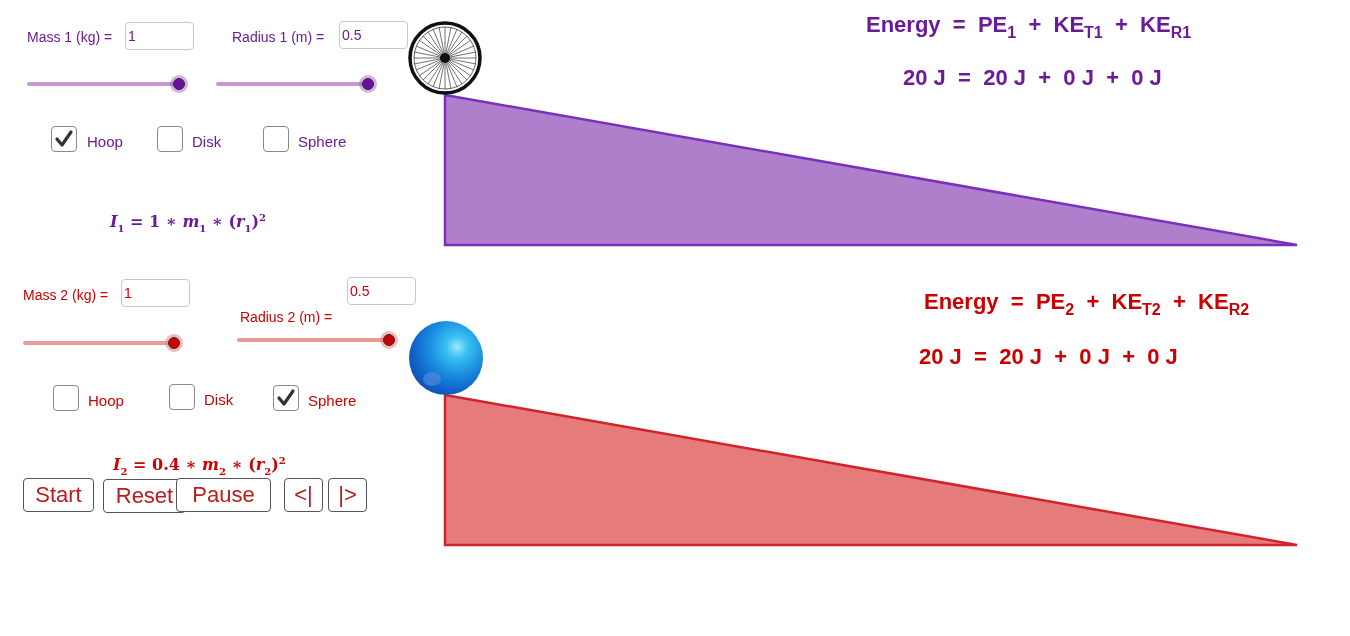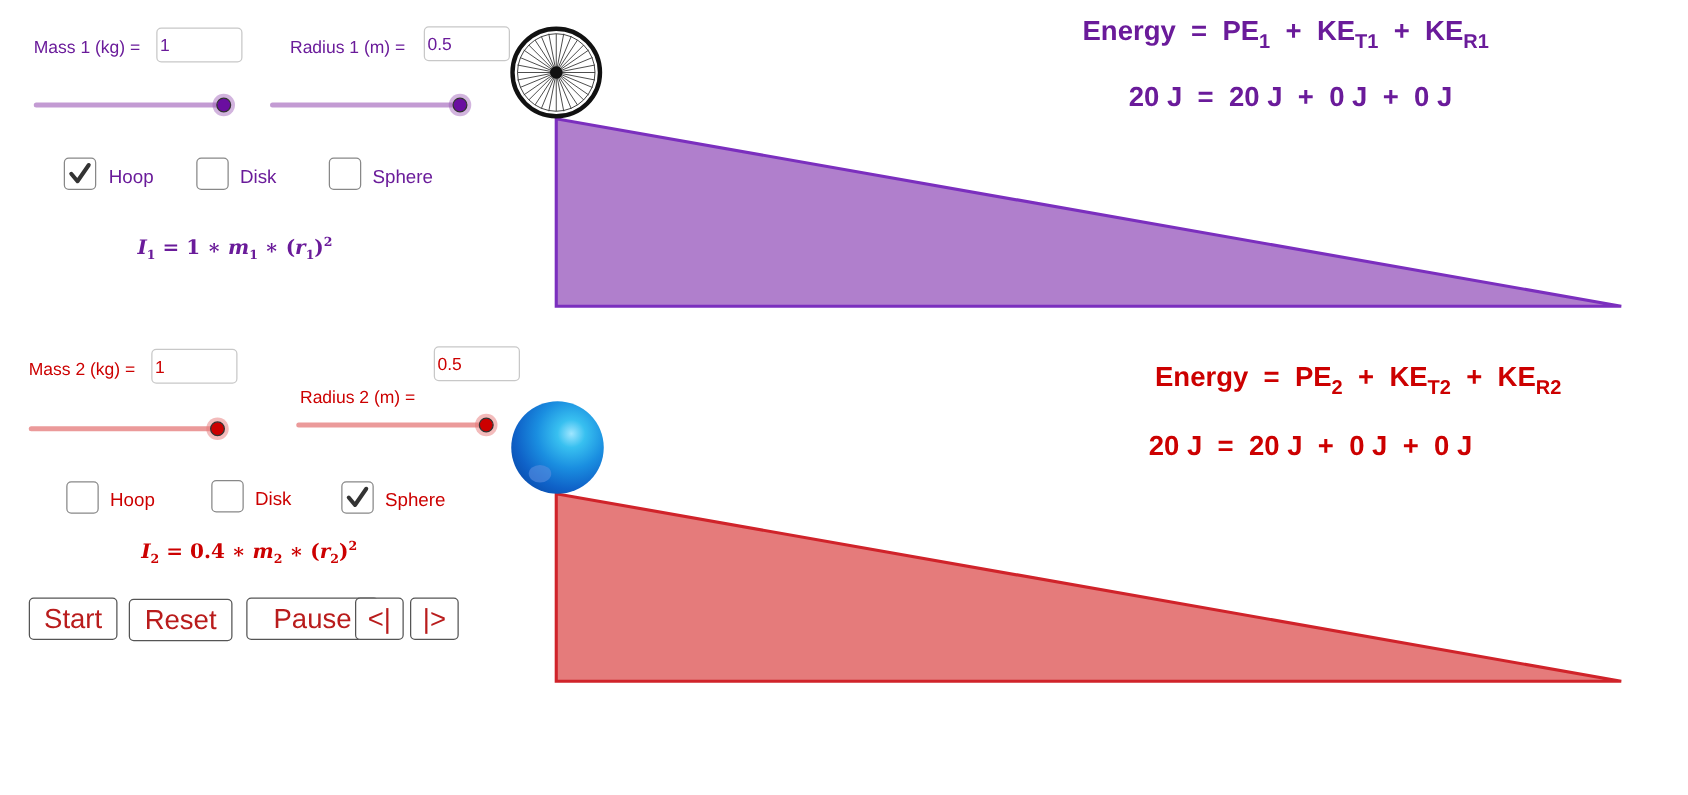--- a/index.html
+++ b/index.html
@@ -13,21 +13,21 @@
   .inp.r { color:#cc0000; }
   .track { position:absolute; height:4px; border-radius:2px; }
   .track.p { background:#c39bd3; }
   .track.r { background:#eb9a9a; }
   .knob { position:absolute; width:12px; height:12px; border-radius:50%; border:1px solid #333; box-sizing:border-box; }
   .knob.p { background:#6a0ea0; box-shadow:0 0 0 3px rgba(155,89,182,0.45); }
   .knob.r { background:#cc0000; box-shadow:0 0 0 3px rgba(231,120,120,0.5); }
   .cb { position:absolute; width:26px; height:26px; border:1.5px solid #888; border-radius:4px; box-sizing:border-box; background:#fff; cursor:pointer; }
   .cb svg { position:absolute; left:2px; top:2px; }
   .cblbl { position:absolute; font-size:15px; }
-  .formula { position:absolute; font-family:"DejaVu Serif", serif; font-style:italic; font-weight:bold; font-size:16px; white-space:nowrap; }
+  .formula { position:absolute; font-family:"DejaVu Serif", serif; font-style:italic; font-weight:bold; font-size:16px; white-space:nowrap;margin-top:24px; }
   .formula sub { font-size:10px; font-style:normal; }
   .formula sup { font-size:10px; font-style:normal; }
   .formula .up { font-style:normal; }
   .btn { position:absolute; height:34px; border:1px solid #555; border-radius:4px; background:#fff; font-family:"Liberation Sans", sans-serif; font-size:22px; color:#b91c1c; padding:0 8px; box-sizing:border-box; cursor:pointer; }
   .eq { position:absolute; font-weight:bold; font-size:22px; white-space:nowrap; }
   .eq sub { font-size:16px; vertical-align:-6px; }
 </style>
 </head>
 <body>
 
@@ -88,21 +88,21 @@
   <span class="up">=</span>
   <span class="up">0.4</span>
   <span class="up">∗</span>
   <span>m</span><sub>2</sub>
   <span class="up">∗</span>
   <span class="up">(</span><span>r</span><sub>2</sub><span class="up">)</span><sup>2</sup>
 </div>
 
 <button class="btn" style="left:23px;top:478px;width:71px;">Start</button>
 <button class="btn" style="left:103px;top:479px;width:83px;">Reset</button>
-<button class="btn" style="left:197px;top:478px;width:106px;">Pause</button>
+<button class="btn" style="left:176px;top:478px;width:95px;">Pause</button>
 <button class="btn" style="left:284px;top:478px;width:39px;padding:0;">&lt;|</button>
 <button class="btn" style="left:328px;top:478px;width:39px;padding:0;">|&gt;</button>
 
 <svg class="abs" style="left:0;top:0;" width="1350" height="636">
   <polygon points="445,95 445,245 1297,245" fill="#b07fcc" stroke="#7b2fbe" stroke-width="2.5"></polygon>
   <polygon points="445,395 445,545 1297,545" fill="#e57b7b" stroke="#d0232a" stroke-width="2.5"></polygon>
 
   <g>
     <circle cx="445" cy="58" r="35" fill="#fff" stroke="#111" stroke-width="3.5"></circle>
     <circle cx="445" cy="58" r="31" fill="none" stroke="#444" stroke-width="0.8"></circle>

